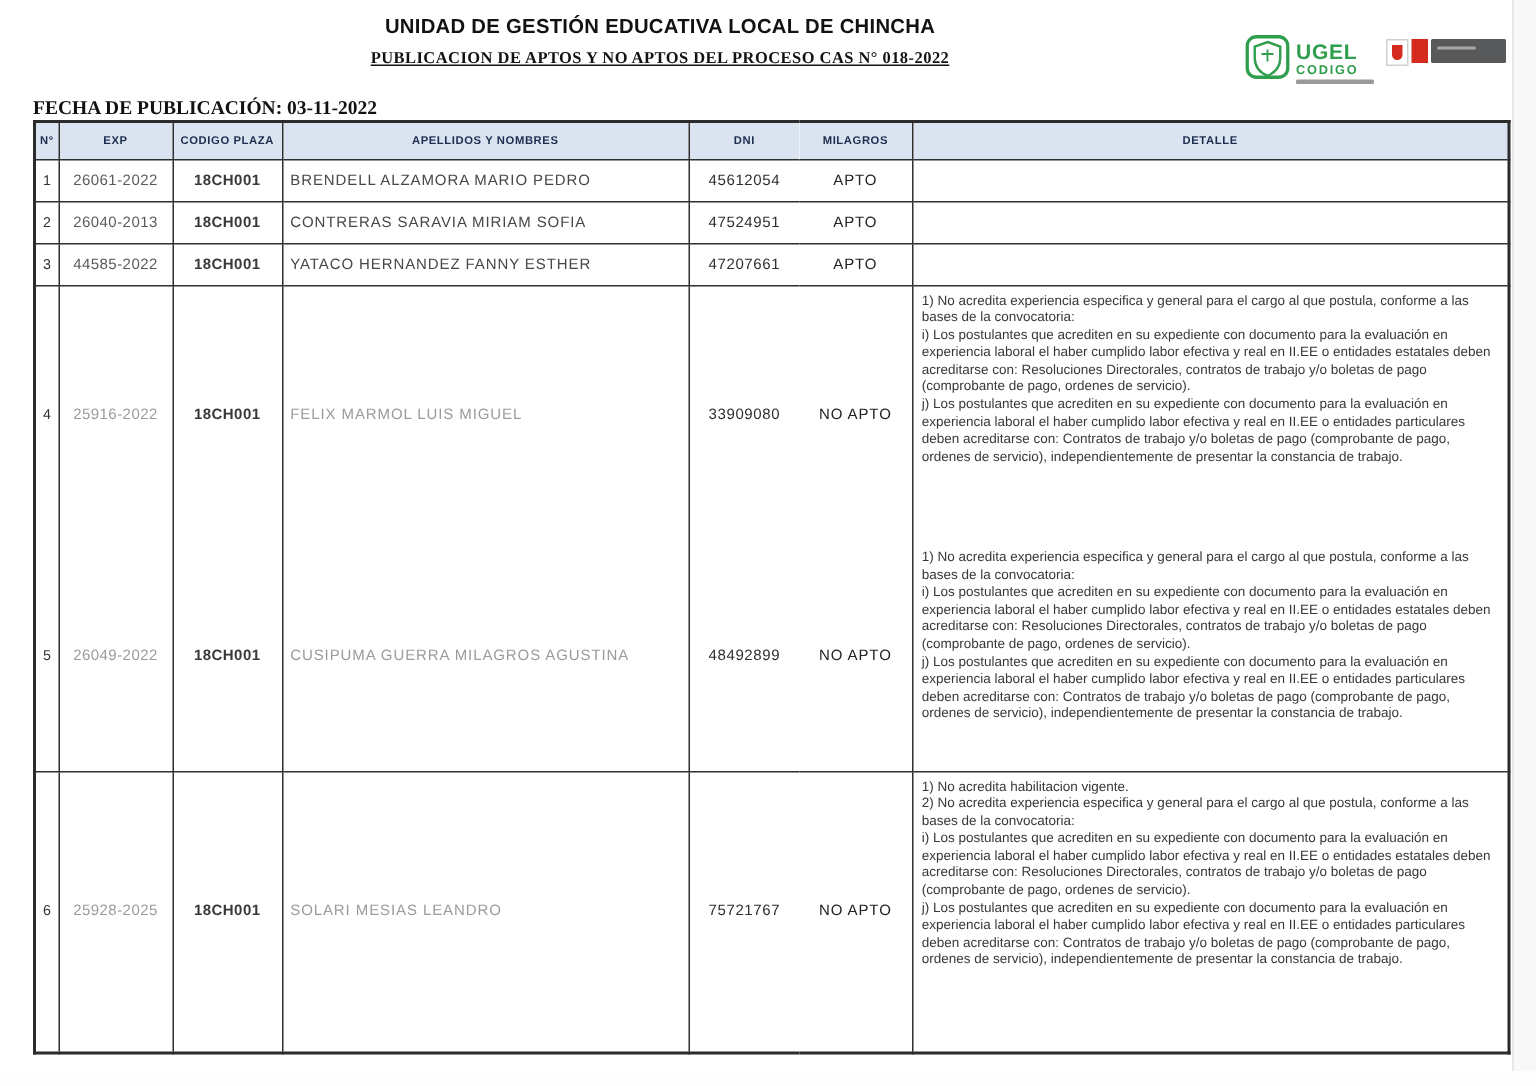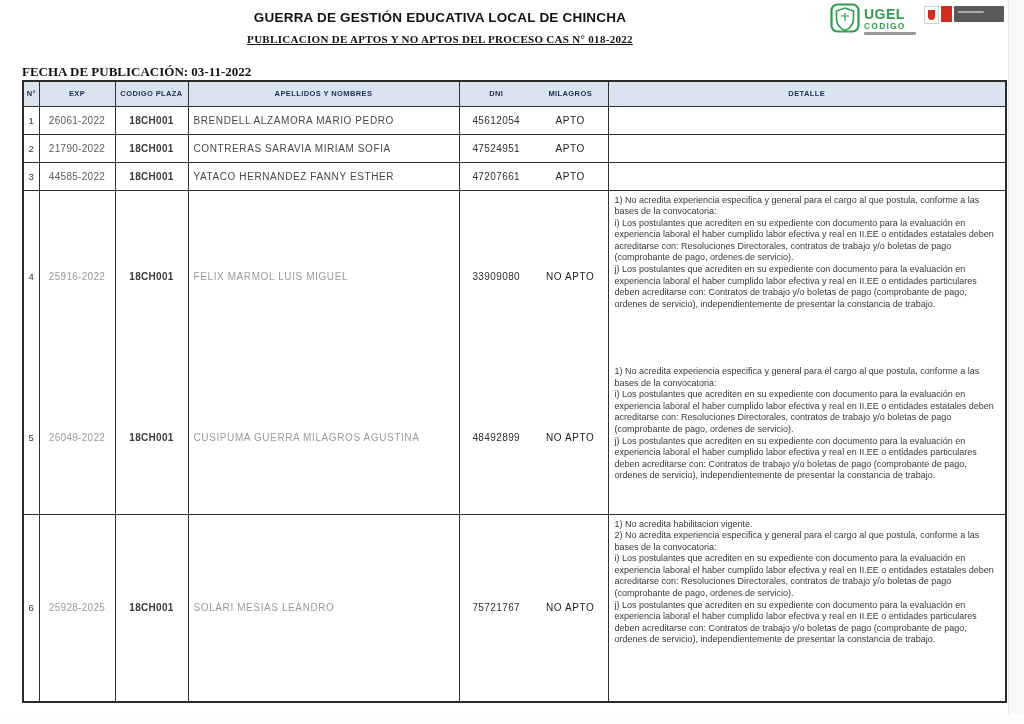--- a/index.html
+++ b/index.html
@@ -12,21 +12,21 @@
 
   
   .doc-header{position:absolute;top:10px;left:0;width:880px;text-align:center;}
   .title-main{font-size:13.5px;font-weight:bold;color:#121212;letter-spacing:.2px;}
   .title-sub{margin-top:8px;font-family:"Liberation Serif",serif;font-size:11px;font-weight:bold;
              text-decoration:underline;color:#121212;letter-spacing:.3px;}
   .pub-date{position:absolute;top:64px;left:22px;font-family:"Liberation Serif",serif;
             font-size:13px;font-weight:bold;color:#121212;}
 
   
-  .logo-wrap{position:absolute;top:3px;right:20px;display:flex;align-items:flex-start;gap:8px;margin-left:32px;}
+  .logo-wrap{position:absolute;top:23px;right:20px;display:flex;align-items:flex-start;gap:8px;margin-left:32px;}
   .ugel-logo{display:flex;align-items:center;gap:4px;}
   .ugel-text{display:flex;flex-direction:column;line-height:1;}
   .ugel-name{font-size:14px;font-weight:bold;color:#2f9e4d;letter-spacing:.5px;}
   .ugel-city{font-size:8.5px;font-weight:bold;color:#2f9e4d;letter-spacing:1.2px;margin-top:1px;}
   .ugel-slogan-bar{margin-top:2px;width:52px;height:3px;background:#9a9a9a;border-radius:1px;}
   .ministry{display:flex;align-items:flex-start;gap:2px;margin-top:3px;}
   .crest-box{width:13px;height:16px;background:#ffffff;border:1px solid #d0d0d0;display:flex;align-items:center;justify-content:center;}
   .crest{width:7px;height:10px;background:#d52b1e;border-radius:0 0 4px 4px;}
   .flag-red{width:11px;height:16px;background:#d52b1e;}
   .min-bar{width:50px;height:16px;background:#58595b;border-radius:1px;padding:3px 4px;box-sizing:border-box;}
@@ -63,21 +63,21 @@
     font-size:9px;line-height:11.6px;color:#383838;white-space:pre-line;
   }
 </style>
 </head>
 <body>
 
 <div class="edge-right"></div>
 <div class="edge-bottom"></div>
 
 <div class="doc-header">
-  <div class="title-main">GUERRA DE GESTIÓN EDUCATIVA LOCAL DE CHINCHA</div>
+  <div class="title-main">UNIDAD DE GESTIÓN EDUCATIVA LOCAL DE CHINCHA</div>
   <div class="title-sub">PUBLICACION DE APTOS Y NO APTOS DEL PROCESO CAS N° 018-2022</div>
 </div>
 
 <div class="logo-wrap">
   <div class="ugel-logo">
     <span>
       <svg width="30" height="32" viewBox="0 0 30 32">
         <rect x="1.5" y="1.5" width="27" height="27" rx="6" fill="#ffffff" stroke="#2f9e4d" stroke-width="2.2"></rect>
         <path d="M15 5 L23.5 8 V15.5 C23.5 21.5 19.8 25.5 15 27.5 C10.2 25.5 6.5 21.5 6.5 15.5 V8 Z" fill="none" stroke="#2f9e4d" stroke-width="1.6"></path>
         <path d="M11 13 H19 M15 10 V18" stroke="#2f9e4d" stroke-width="1.2"></path>
@@ -128,21 +128,21 @@
       <td class="c-n">1</td>
       <td class="c-exp">26061-2022</td>
       <td class="c-cod">18CH001</td>
       <td class="c-nom">BRENDELL ALZAMORA MARIO PEDRO</td>
       <td class="c-dni">45612054</td>
       <td class="c-sit">APTO</td>
       <td class="c-det"></td>
     </tr>
     <tr class="r-small">
       <td class="c-n">2</td>
-      <td class="c-exp">21790-2022</td>
+      <td class="c-exp">26040-2013</td>
       <td class="c-cod">18CH001</td>
       <td class="c-nom">CONTRERAS SARAVIA MIRIAM SOFIA</td>
       <td class="c-dni">47524951</td>
       <td class="c-sit">APTO</td>
       <td class="c-det"></td>
     </tr>
     <tr class="r-small">
       <td class="c-n">3</td>
       <td class="c-exp">44585-2022</td>
       <td class="c-cod">18CH001</td>

